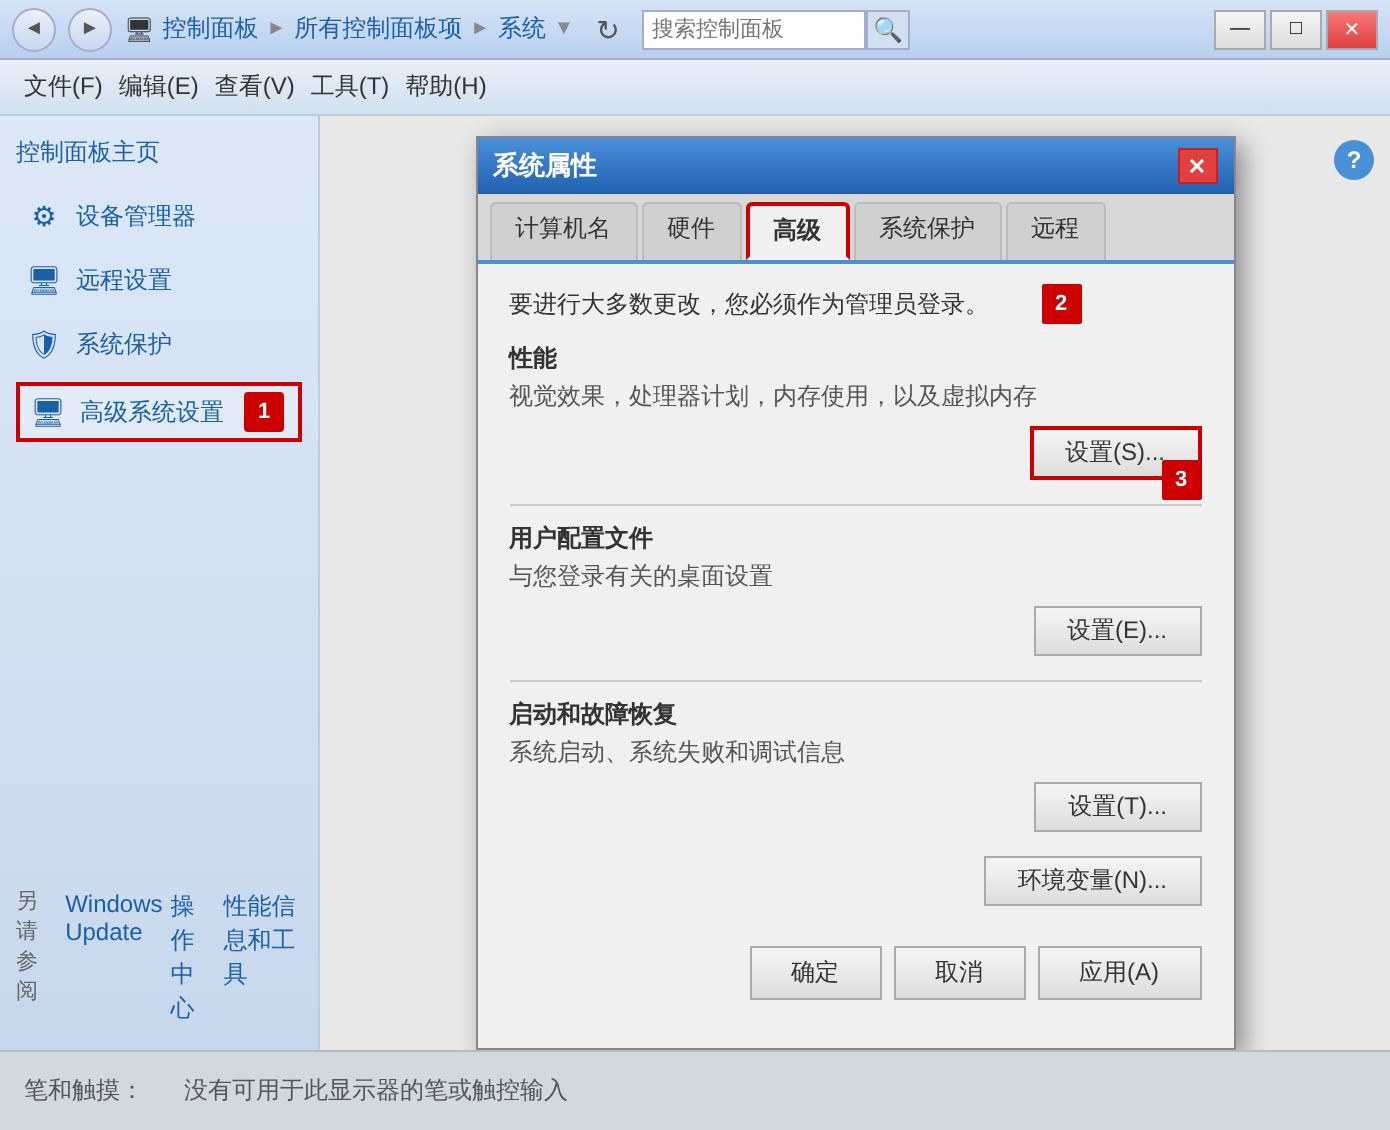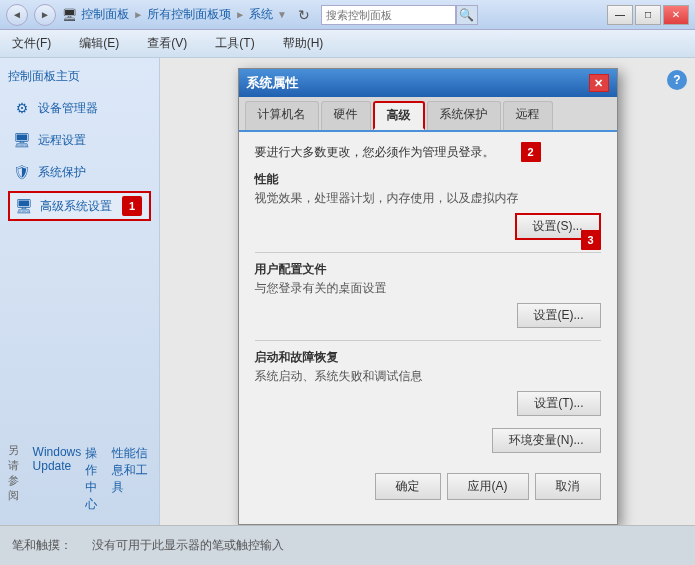--- a/index.html
+++ b/index.html
@@ -83,37 +83,37 @@
     .window-btn.close { background: linear-gradient(to bottom, #f87878, #e04040); color: white; }
 
     
     .toolbar {
       height: 28px;
       background: linear-gradient(to bottom, #e8f0fa, #d0e0f0);
       border-bottom: 1px solid #bcd;
       display: flex;
       align-items: center;
       padding: 0 8px;
-      gap: 20px;
+      gap: 0;
     }
     .menu-item {
       font-size: 12px;
       color: #333;
       cursor: pointer;
       padding: 2px 4px;
     }
 
     
     .search-box {
       display: flex;
       align-items: center;
       margin-left: auto;
     }
     .search-input {
-      width: 135px;
+      width: 112px;
       height: 20px;
       border: 1px solid #aac;
       background: white;
       padding: 0 4px;
       font-size: 11px;
       color: #999;
     }
     .search-btn {
       width: 22px;
       height: 20px;
@@ -524,22 +524,22 @@
               </div>
             </div>
 
             <div style="display:flex; justify-content:flex-end; margin-top:8px;">
               <button class="section-btn">环境变量(N)...</button>
             </div>
           </div>
 
           <div class="dialog-footer">
             <button class="dialog-footer-btn">确定</button>
+            <button class="dialog-footer-btn">取消</button>
             <button class="dialog-footer-btn">应用(A)</button>
-            <button class="dialog-footer-btn">取消</button>
           </div>
         </div>
 
         <div class="help-icon" style="position:absolute; top:12px; right:8px;">?</div>
       </div>
     </div>
   </div>
 
   <div class="status-bar">
     <span>笔和触摸：</span>

